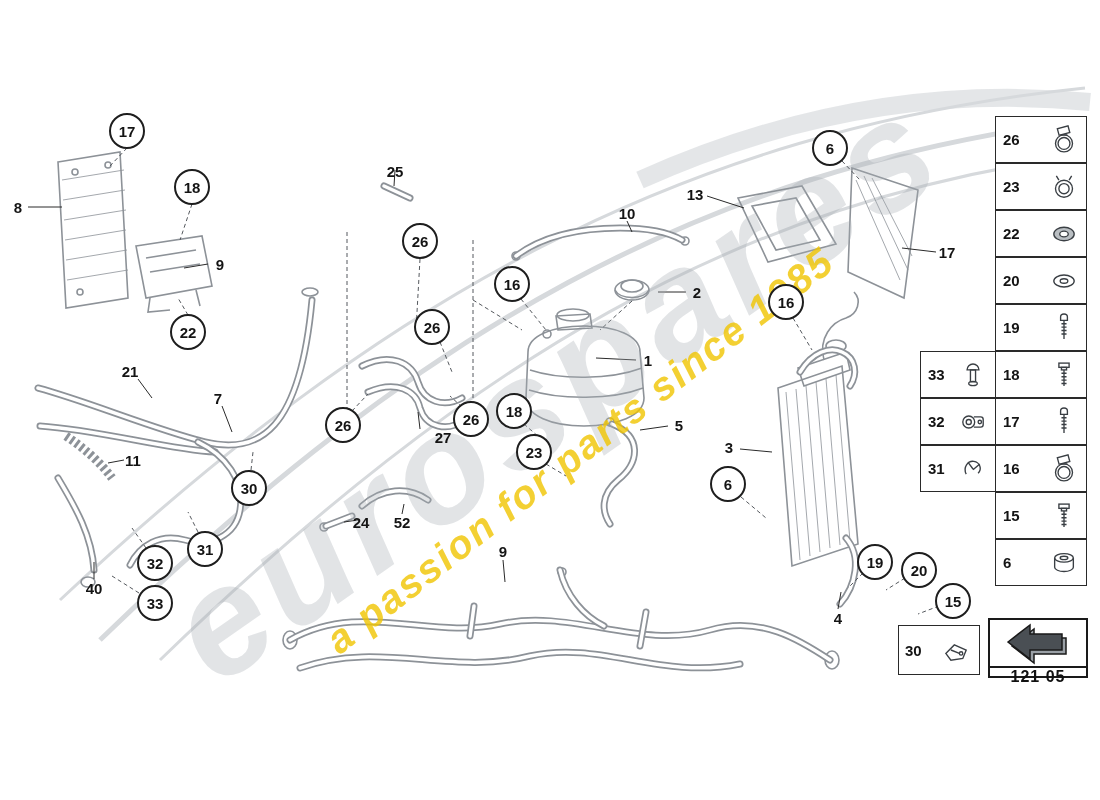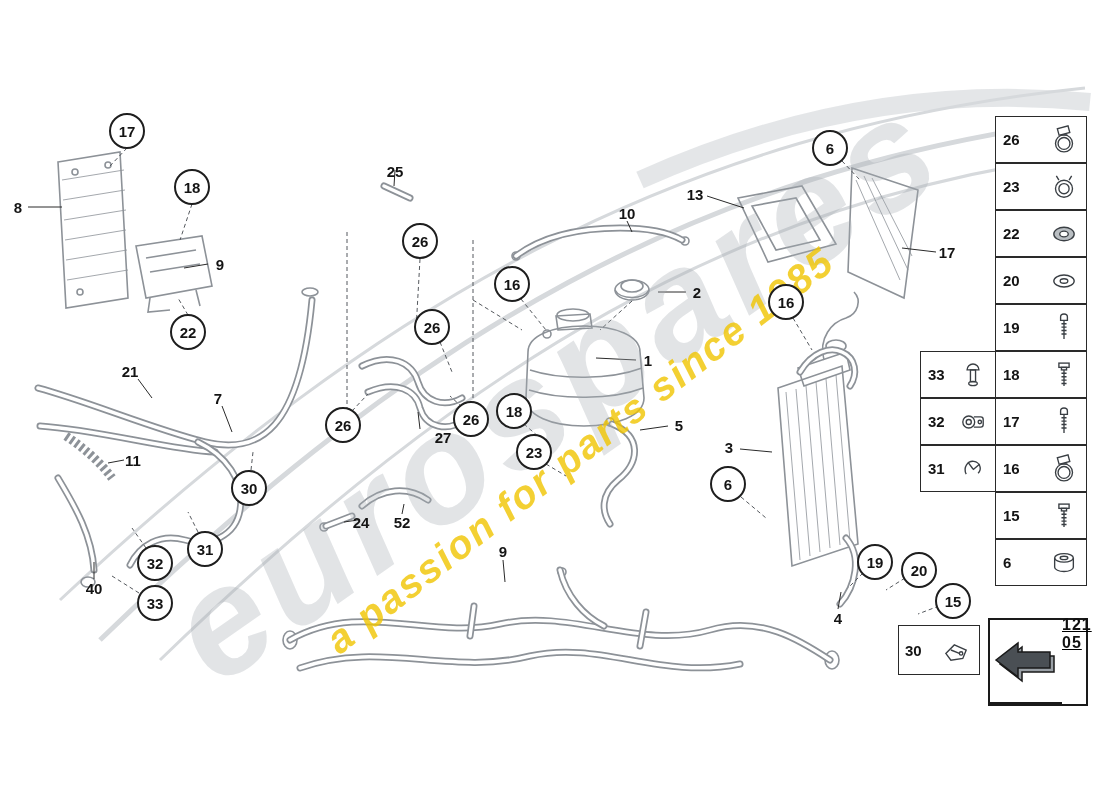--- a/index.html
+++ b/index.html
@@ -42,22 +42,22 @@
   .sb-icon { flex:0 0 auto; display:flex; align-items:center; }
 
   .bracket-box {
     position:absolute; left:898px; top:625px; width:82px; height:50px;
     background:#fff; border:1.5px solid #2a2a2a;
     display:flex; align-items:center; justify-content:space-between;
     padding:2px 6px; font-weight:bold; font-size:15px; color:#141414;
   }
 
   .code-box {
-    position:absolute; left:988px; top:618px; width:100px; height:88px;
-    background:#fff; border:2px solid #1a1a1a; display:flex; flex-direction:row;text-decoration:underline;
+    position:absolute; left:988px; top:618px; width:100px; height:60px;
+    background:#fff; border:2px solid #1a1a1a; display:flex; flex-direction:column;
   }
   .code-arrow { flex:1; display:flex; align-items:center; justify-content:center; border-bottom:2px solid #1a1a1a; }
   .code-text { height:27px; display:flex; align-items:center; justify-content:center;
     font-weight:bold; font-size:16px; letter-spacing:1px; color:#111; }
 </style>
 </head>
 <body>
 
 <div class="page">
 

